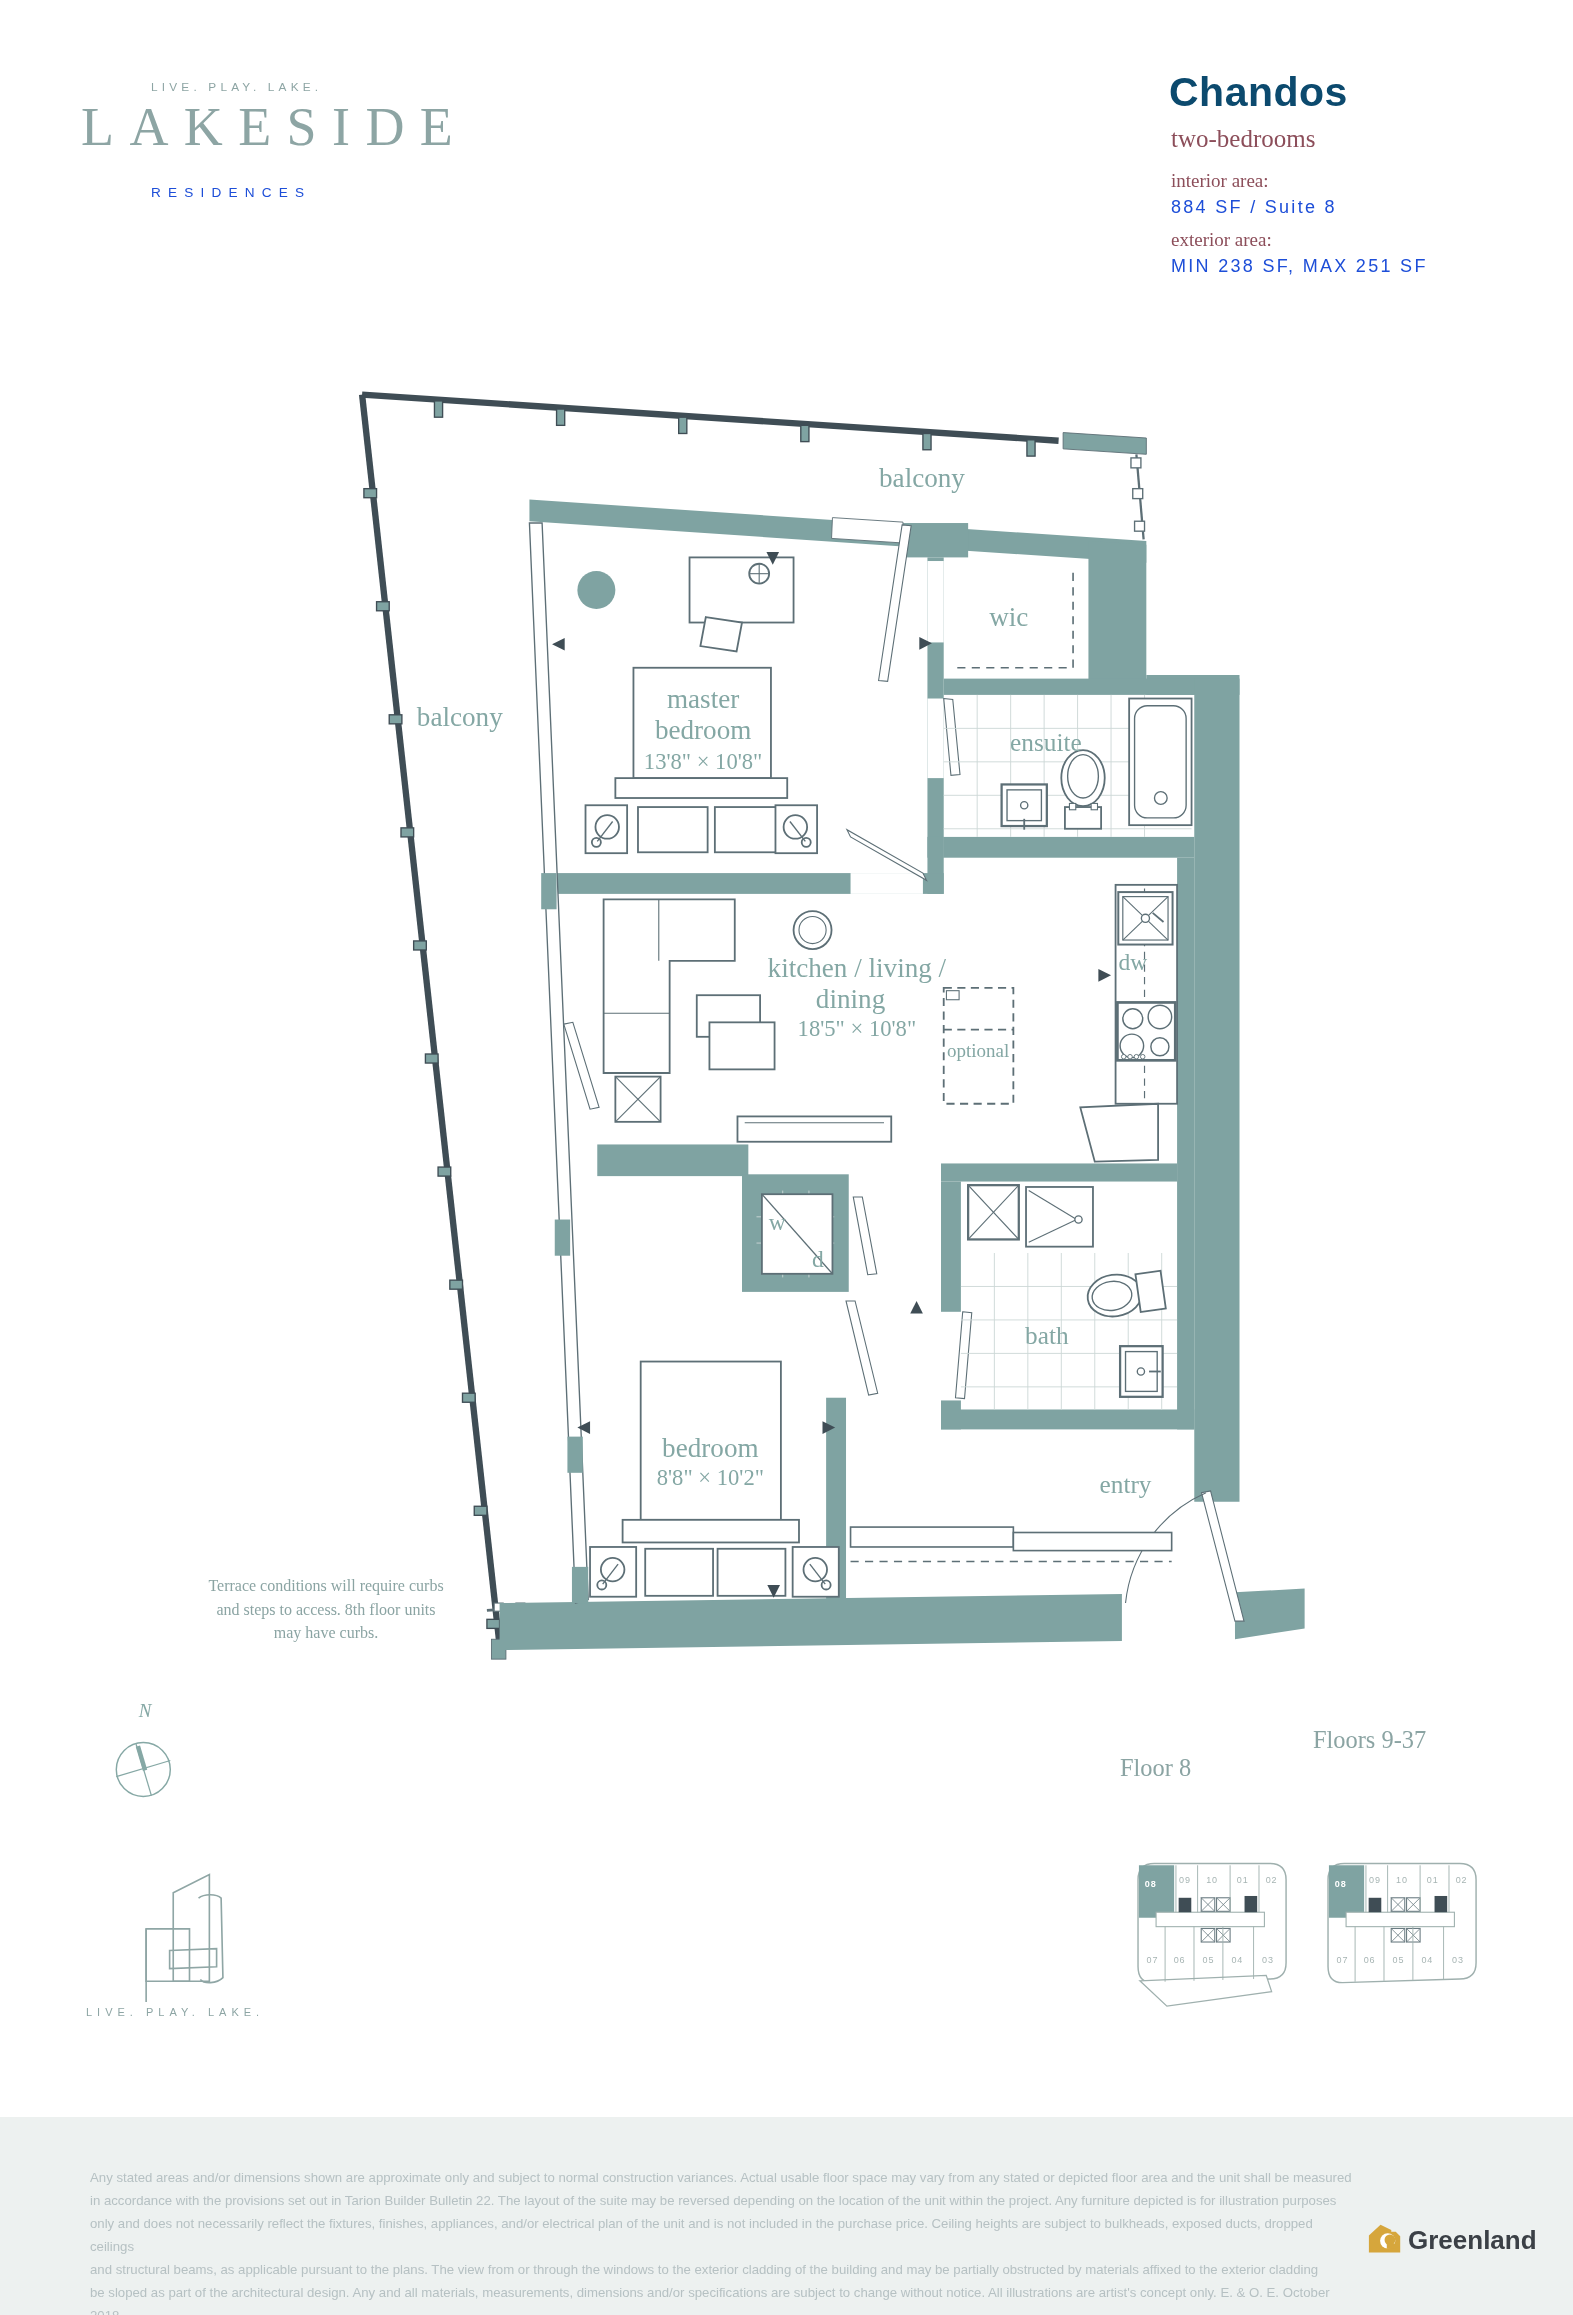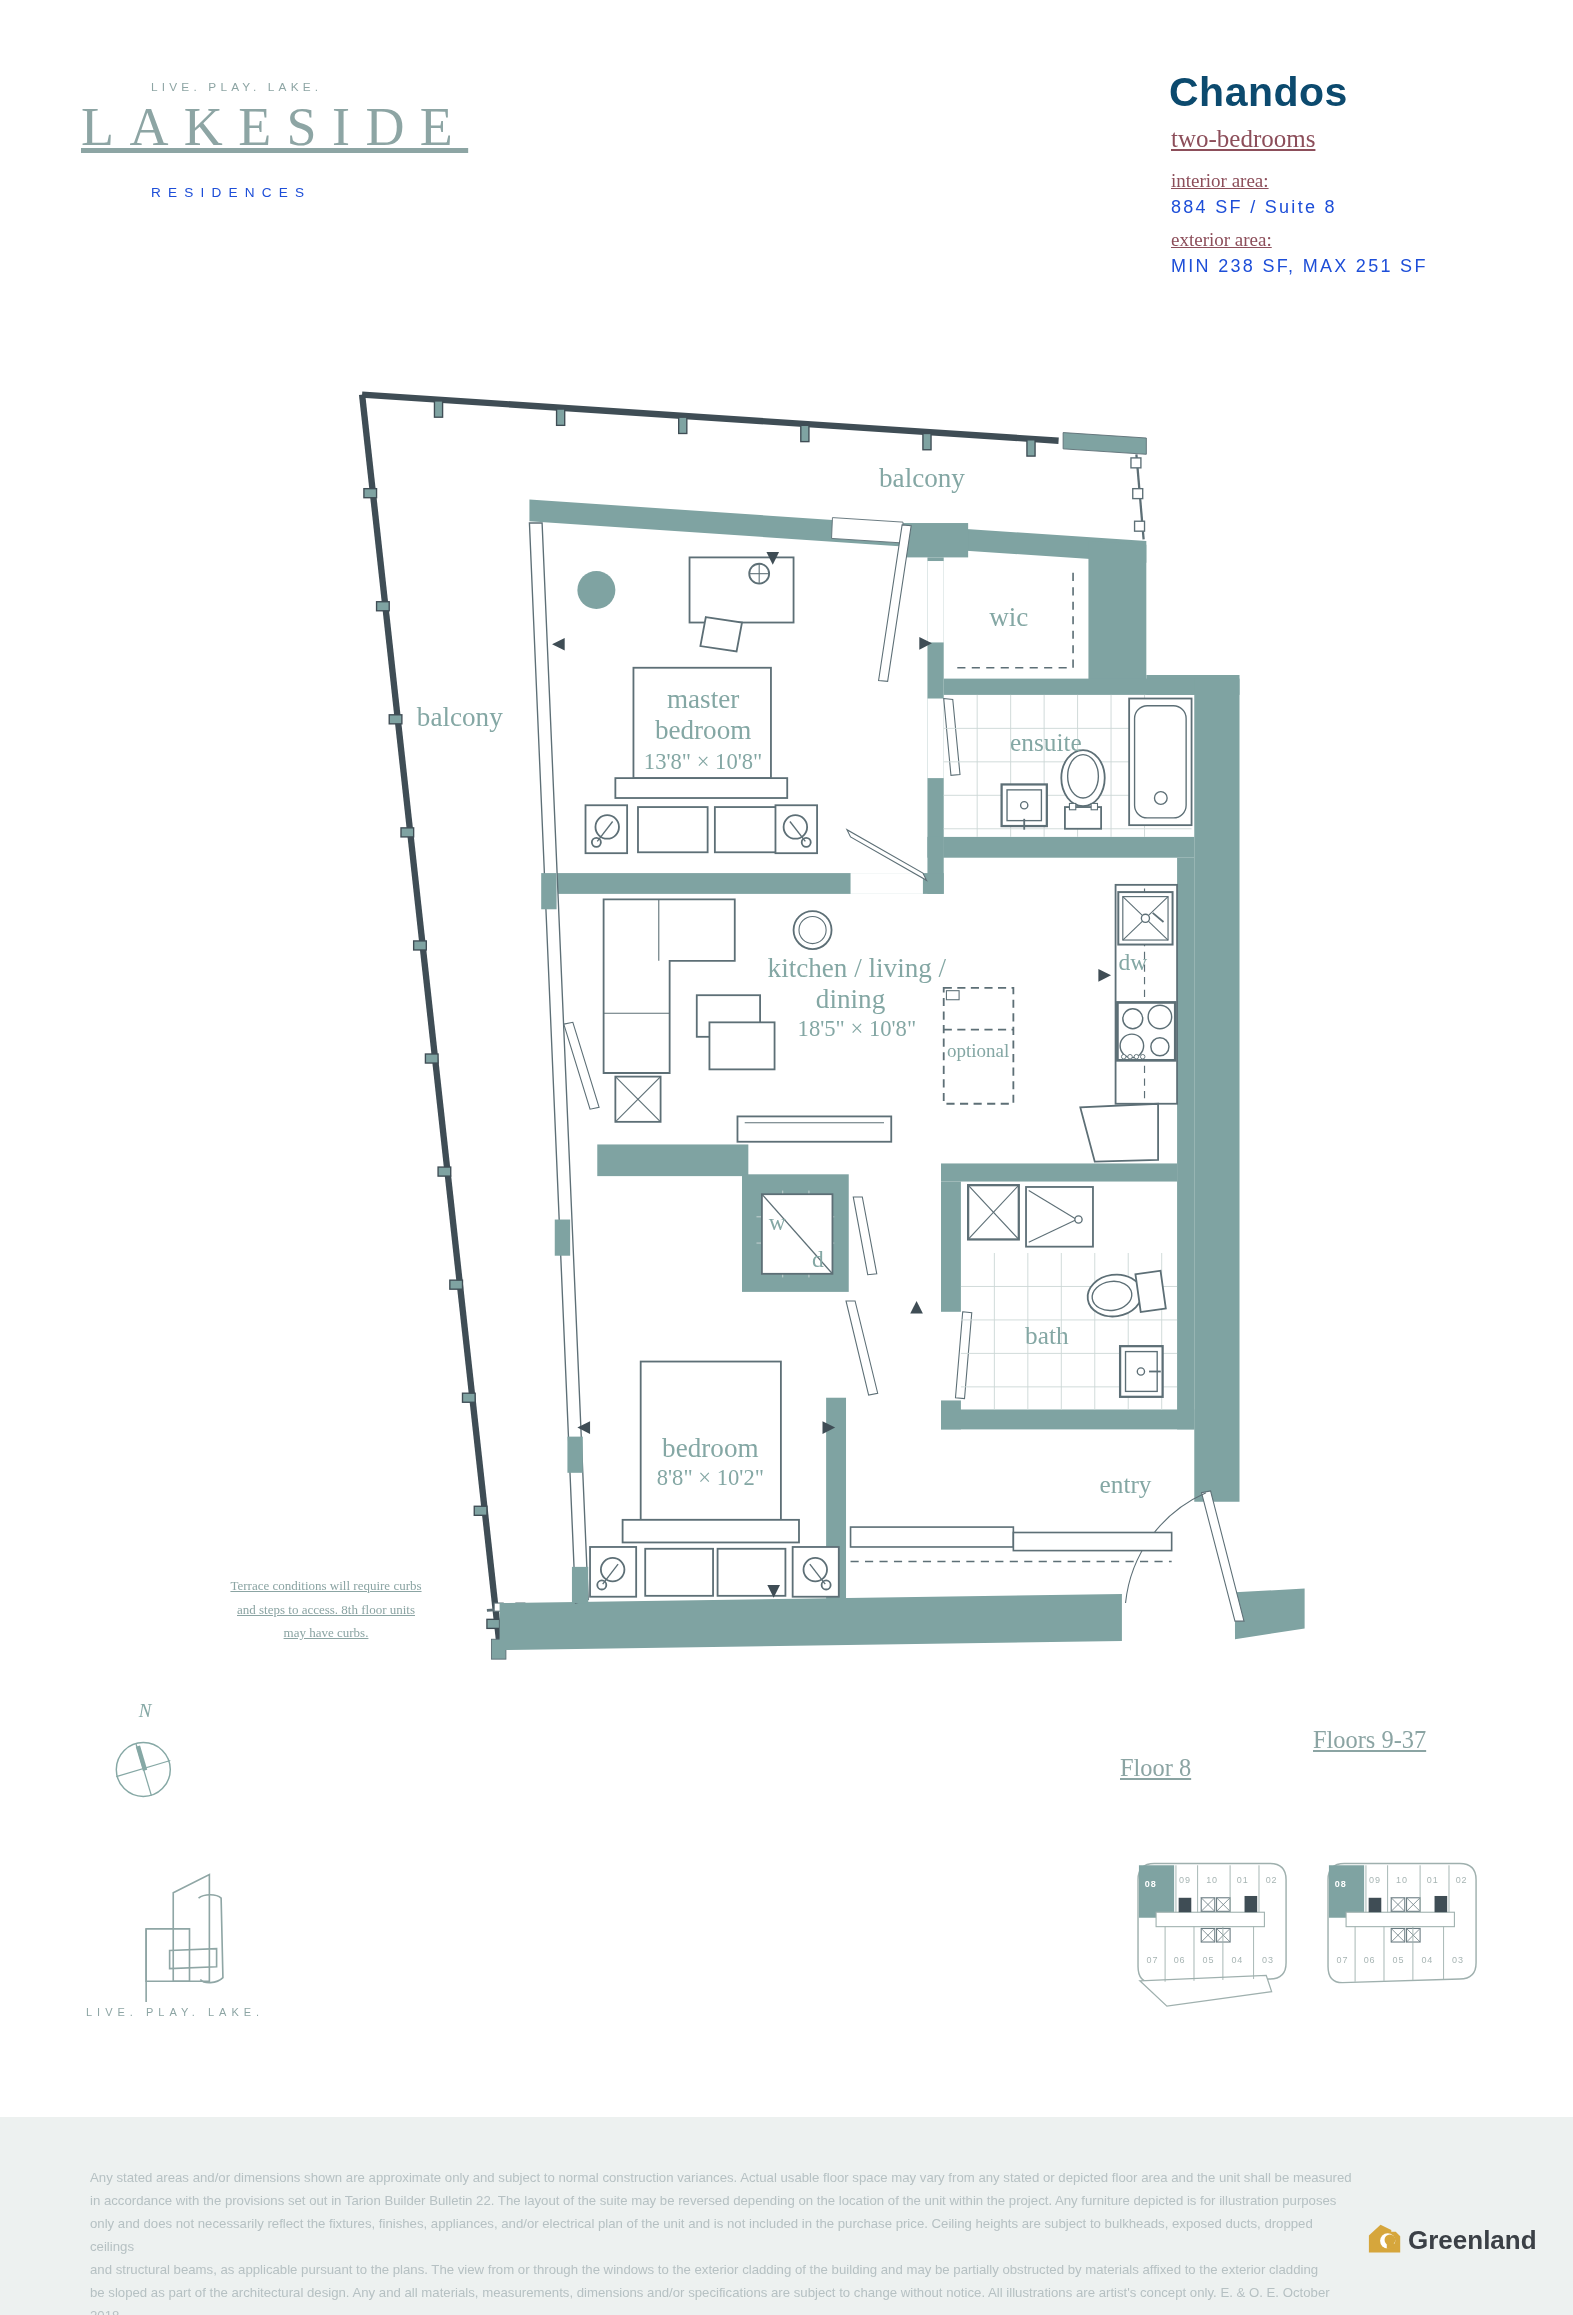--- a/index.html
+++ b/index.html
@@ -1,27 +1,27 @@
 <!DOCTYPE html>
 <html style="font-size:14.5px"><head>
 <meta charset="utf-8">
 <style>
   html,body{margin:0;padding:0;}
   body{width:1573px;height:2316px;position:relative;background:#ffffff;overflow:hidden;
        font-family:"Liberation Sans",sans-serif;-webkit-font-smoothing:antialiased;}
   .abs{position:absolute;}
-  .serif{font-family:"Liberation Serif","DejaVu Serif",serif;text-decoration:underline;}
+  .serif{font-family:"Liberation Serif","DejaVu Serif",serif;}
   .brand-tagline{left:151px;top:80px;font-size:11.8px;letter-spacing:4.2px;color:#8da5a4;}
   .brand-name{left:81px;top:96px;font-size:54px;letter-spacing:15.4px;color:#8da5a4;}
   .brand-sub{left:151px;top:185px;font-size:13.6px;letter-spacing:7.2px;color:#1d4ed8;}
   .unit-name{left:1169px;top:69px;font-size:41px;color:#0c4a6e;letter-spacing:0.5px;font-weight:bold;}
   .unit-type{left:1171px;top:125px;font-size:25px;color:#8c4e5a;}
   .area-label{font-size:19px;color:#8c4e5a;}
   .area-value{font-size:18px;color:#1d4ed8;letter-spacing:2.3px;}
-  .note{left:172px;top:1574px;width:308px;text-align:center;font-size:13px;line-height:23.5px;color:#8ba4a3;}
+  .note{left:172px;top:1574px;width:308px;text-align:center;font-size:16px;line-height:23.5px;color:#8ba4a3;}
   .floor-label{font-size:24.4px;color:#8ba4a3;}
   .footer-band{left:0;top:2117px;width:1573px;height:199px;background:#edf1f0;}
   .disclaimer{left:90px;top:2166px;width:1266px;font-size:13.2px;line-height:23px;color:#b6c1c3;}
   .footer-tagline{left:86px;top:2006px;font-size:11px;letter-spacing:5px;color:#8da5a4;}
   .greenland-text{left:1408px;top:2225px;font-size:26px;font-weight:bold;color:#3b4046;}
   svg text{font-family:"Liberation Serif","DejaVu Serif",serif;fill:#84a7a4;}
   .kp text{font-family:"Liberation Sans",sans-serif;fill:#a7b5b4;font-size:10px;letter-spacing:1px;}
   .kp text.hl{fill:#ffffff;font-weight:bold;}
 </style>
 </head>

